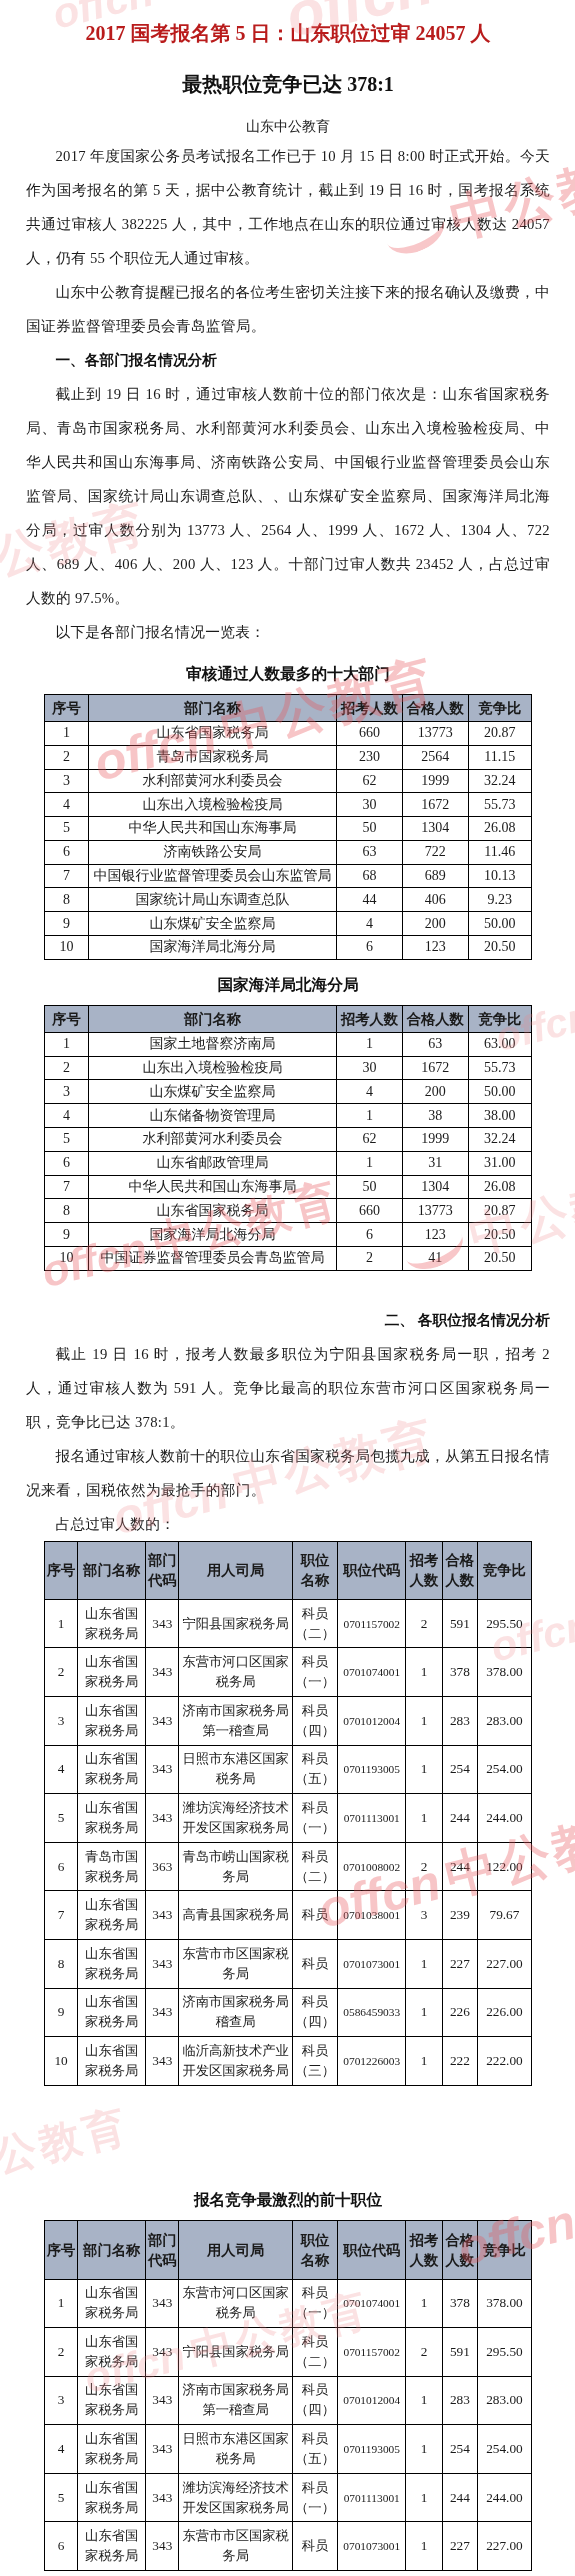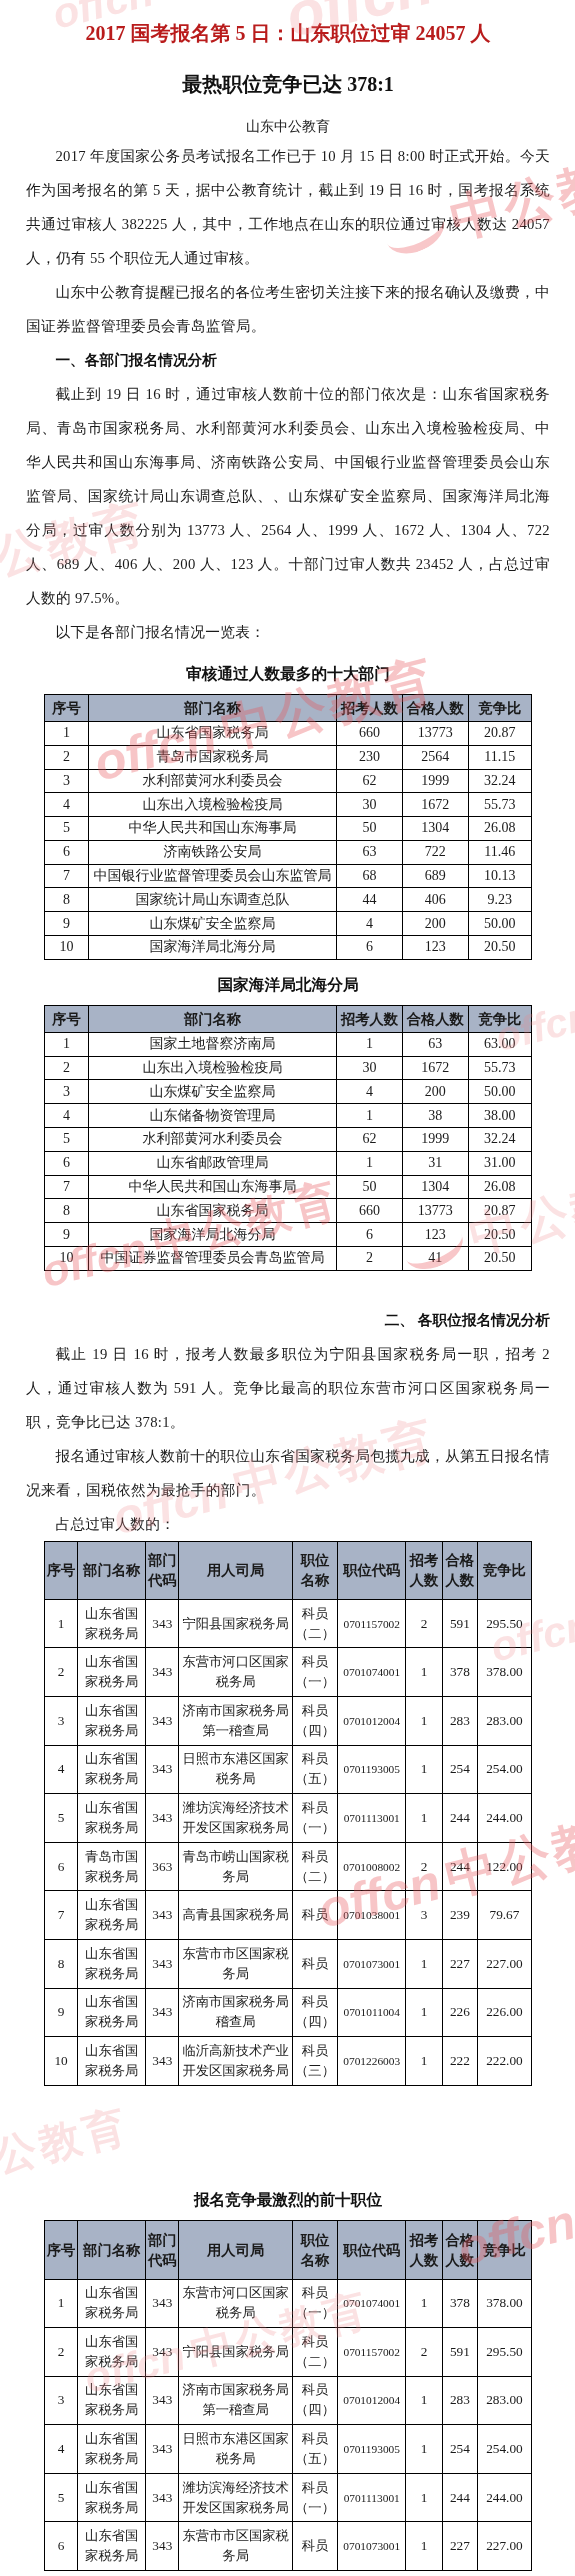--- a/index.html
+++ b/index.html
@@ -407,21 +407,21 @@
             <td>1</td>
             <td>227</td>
             <td>227.00</td>
           </tr>
           <tr>
             <td>9</td>
             <td>山东省国家税务局</td>
             <td>343</td>
             <td>济南市国家税务局稽查局</td>
             <td>科员（四）</td>
-            <td>0701011004</td>
+            <td>0586459033</td>
             <td>1</td>
             <td>226</td>
             <td>226.00</td>
           </tr>
           <tr>
             <td>10</td>
             <td>山东省国家税务局</td>
             <td>343</td>
             <td>临沂高新技术产业开发区国家税务局</td>
             <td>科员（三）</td>

